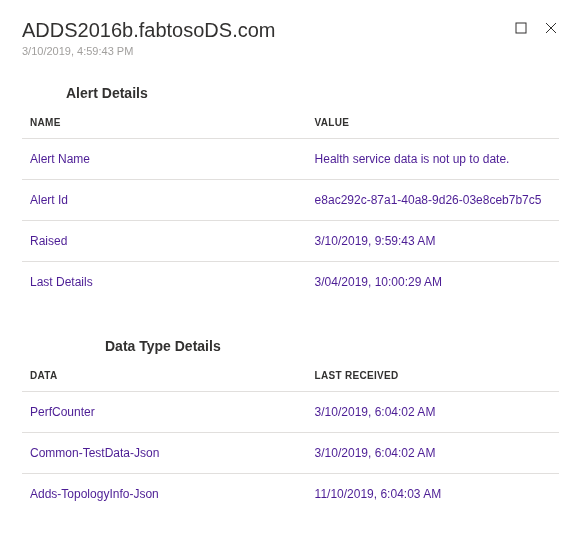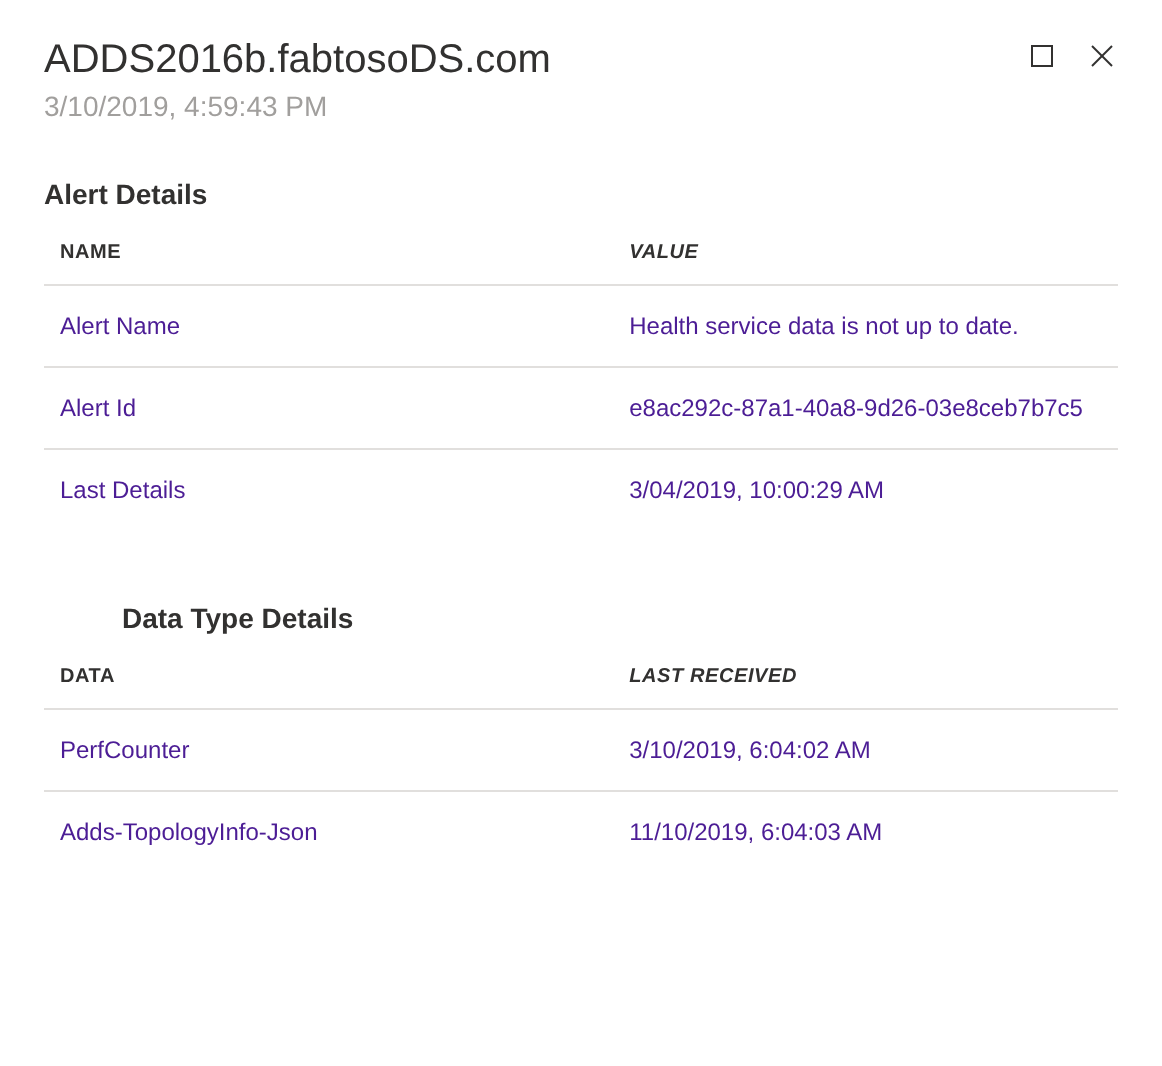--- a/index.html
+++ b/index.html
@@ -15,38 +15,39 @@
   .panel { padding: 18px 22px 22px 22px; }
   .header-row { display: flex; align-items: flex-start; }
   .title-block { flex: 1; }
   .title {
     font-size: 20px;
     font-weight: 400;
     color: #323130;
     line-height: 1.2;
   }
   .subtitle {
-    font-size: 14px;
+    font-size: 11px;
     color: #a19f9d;
     margin-top: 3px;
   }
   .win-controls { display: flex; gap: 14px; margin-top: 2px; }
   .win-btn {
     width: 16px; height: 16px;
     display: flex; align-items: center; justify-content: center;
     cursor: pointer;
     color: #323130;
   }
   .win-btn svg { display: block; }
   .section-title {
     font-size: 14px;
     font-weight: 700;
     margin-top: 28px;
     margin-bottom: 6px;
     color: #323130;
+    margin-left: 44px;
   }
   .section-title.sec2 { margin-top: 36px; padding-left: 39px; }
   table {
     width: 100%;
     border-collapse: collapse;
   }
   th {
     text-align: left;
     font-size: 10px;
     font-weight: 600;
@@ -55,21 +56,21 @@
     color: #323130;
     padding: 10px 8px 10px 8px;
   }
   td {
     font-size: 12px;
     color: #4c1d95;
     padding: 13px 8px;
     border-top: 1px solid #e1dfdd;
   }
   .col-a { width: 53%; margin-left: 20px; }
-  .col-b { width: 47%; font-style: italic; }
+  .col-b { width: 47%; }
 </style>
 </head>
 <body>
 
 <div class="panel">
 
   <div class="header-row">
     <div class="title-block">
       <div class="title">ADDS2016b.fabtosoDS.com</div>
       <div class="subtitle">3/10/2019, 4:59:43 PM</div>
@@ -104,39 +105,47 @@
     <tbody>
       <tr>
         <td>Alert Name</td>
         <td>Health service data is not up to date.</td>
       </tr>
       <tr>
         <td>Alert Id</td>
         <td>e8ac292c-87a1-40a8-9d26-03e8ceb7b7c5</td>
       </tr>
       <tr>
+        <td>Raised</td>
+        <td>3/10/2019, 9:59:43 AM</td>
+      </tr>
+      <tr>
         <td>Last Details</td>
         <td>3/04/2019, 10:00:29 AM</td>
       </tr>
     </tbody>
   </table>
 
   <div class="section-title sec2">Data Type Details</div>
   <table>
     <thead>
       <tr>
         <th class="col-a">DATA</th>
         <th class="col-b">LAST RECEIVED</th>
       </tr>
     </thead>
     <tbody>
       <tr>
         <td>PerfCounter</td>
         <td>3/10/2019, 6:04:02 AM</td>
       </tr>
       <tr>
+        <td>Common-TestData-Json</td>
+        <td>3/10/2019, 6:04:02 AM</td>
+      </tr>
+      <tr>
         <td>Adds-TopologyInfo-Json</td>
         <td>11/10/2019, 6:04:03 AM</td>
       </tr>
     </tbody>
   </table>
 
 </div>
 
 </body></html>

